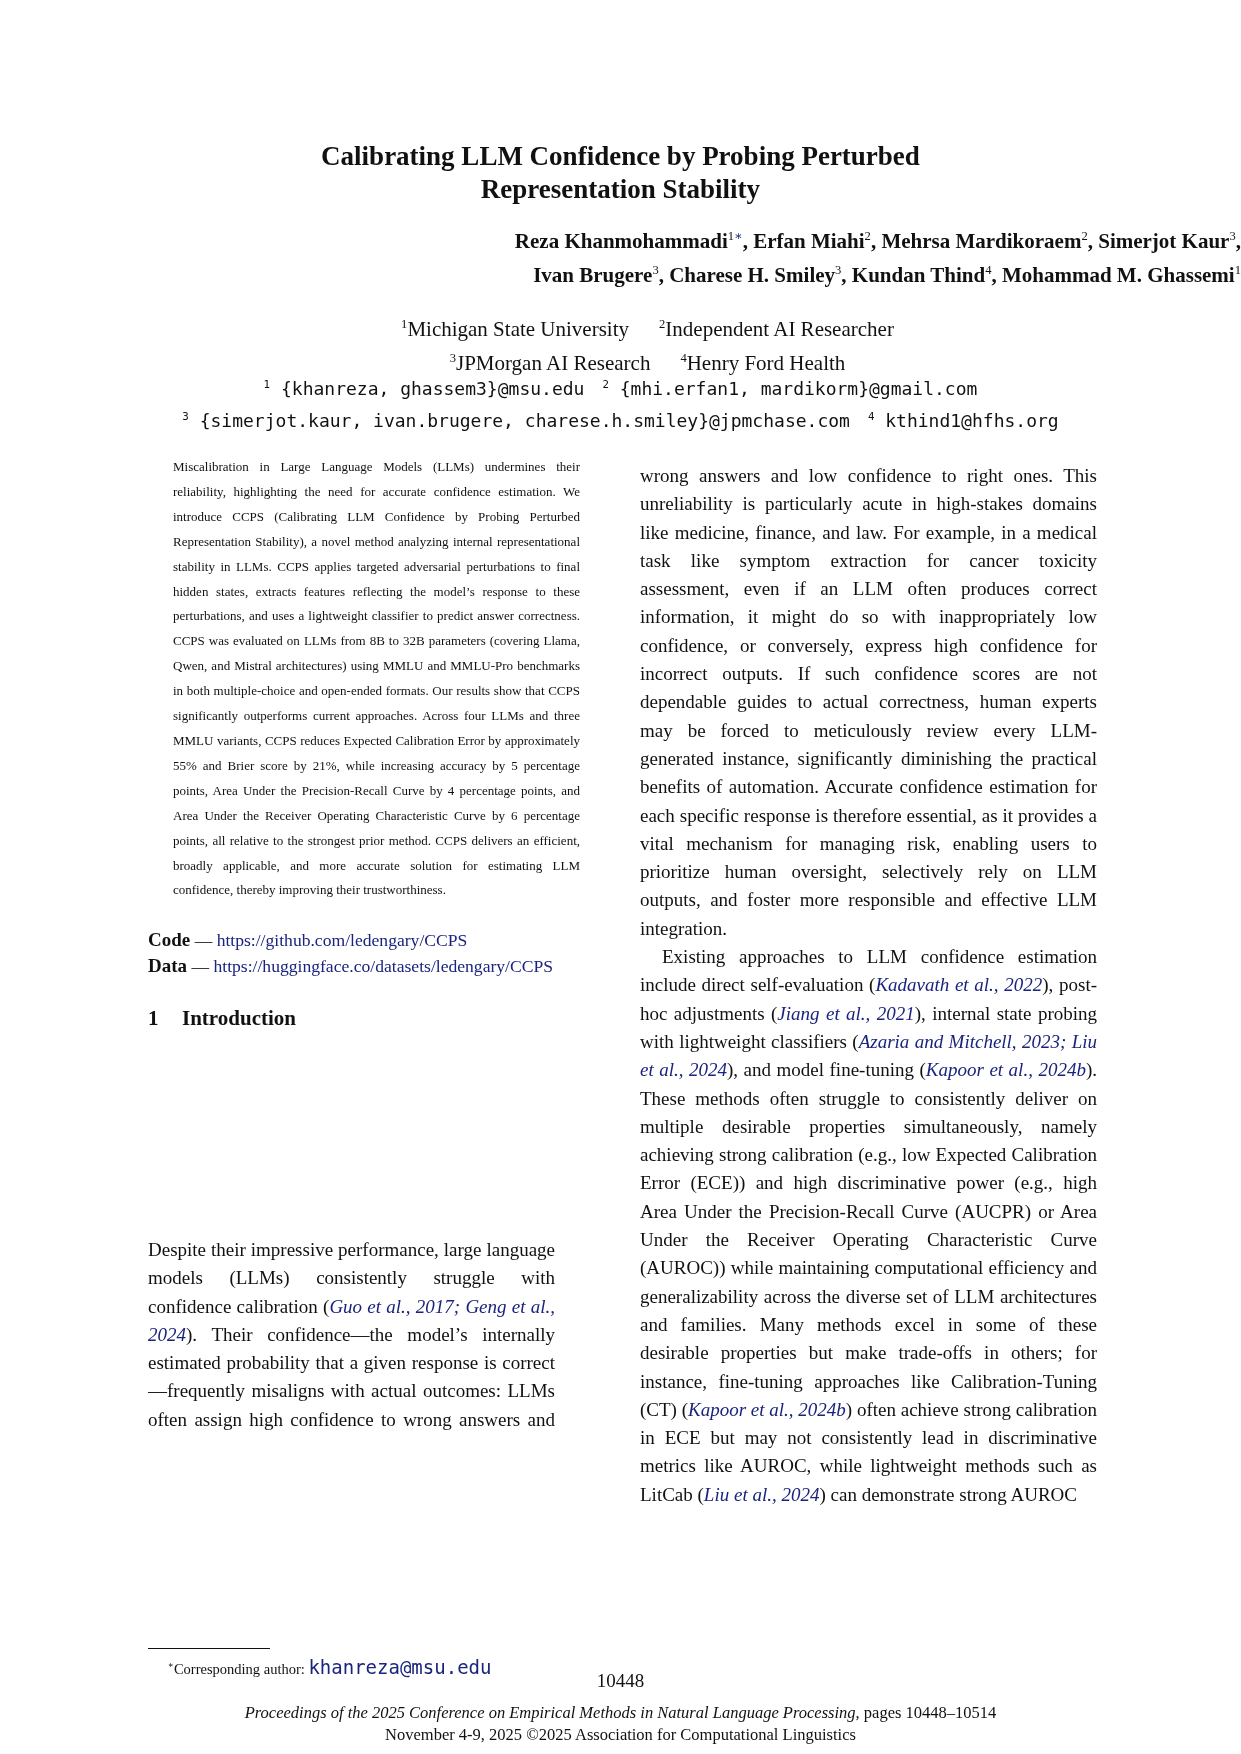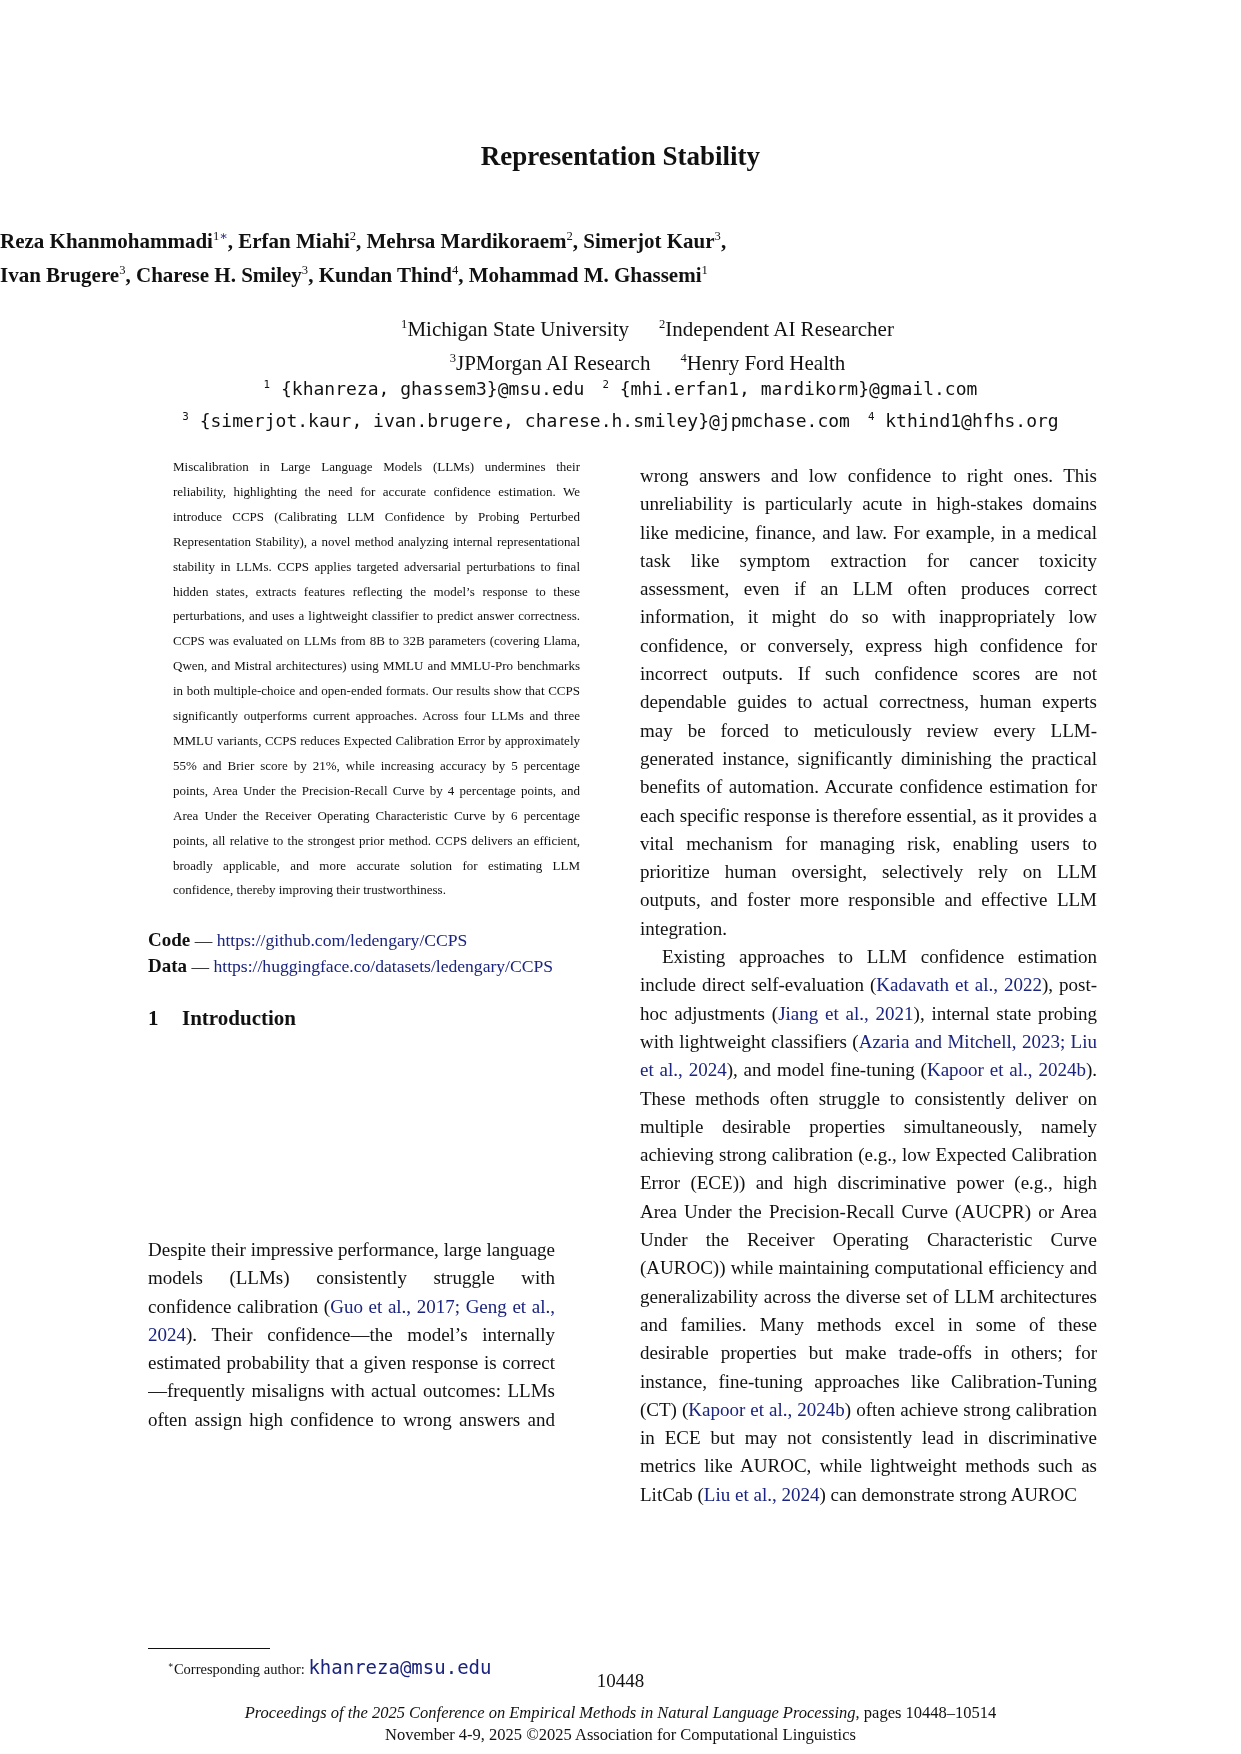--- a/index.html
+++ b/index.html
@@ -1,45 +1,46 @@
 <!DOCTYPE html>
 <html><head>
 <meta charset="utf-8">
 <style>
   html, body { margin: 0; padding: 0; background: #ffffff; }
   body { width: 1241px; height: 1754px; position: relative; font-family: "Liberation Serif", "DejaVu Serif", serif; color: #111; overflow: hidden; }
   .title { position: absolute; left: 0; width: 1241px; top: 140px; text-align: center; font-weight: bold; font-size: 27px; line-height: 33px; }
-  .authors { position: absolute; left: 0; width: 1241px; top: 222px; text-align: left; font-weight: bold; font-size: 21px; line-height: 29px; }
+  .authors { position: absolute; left: 0; width: 1241px; top: 222px; text-align: right; font-weight: bold; font-size: 21px; line-height: 29px; }
   .authors sup, .affil sup, .emails sup, .footnote sup { font-size: 60%; font-weight: normal; }
   .star { color: #1a237e; }
   .affil { position: absolute; left: 0; width: 1241px; top: 310px; text-align: center; font-size: 21px; line-height: 29px; padding-left: 27px; }
   .affil span.gap { display: inline-block; width: 30px; }
   .emails { position: absolute; left: 0; width: 1241px; top: 371px; text-align: center; font-family: "DejaVu Sans Mono", "Liberation Mono", monospace; font-size: 18px; line-height: 28px; }
   .emails span.gap { display: inline-block; width: 18px; }
   .col-left { position: absolute; left: 148px; width: 457px; top: 455px; }
   .abstract-title { text-align: center; font-weight: bold; font-size: 21px; margin: 0 0 16px 0; line-height: 26px; }
   .abstract-body { margin: 0 25px; font-size: 13px; line-height: 24.9px; text-align: justify; hyphens: auto; }
   .links { margin-top: 24px; font-size: 17.6px; line-height: 26px; }
   .links b { font-weight: bold; font-size: 19px; }
   a.lnk { color: #1a237e; text-decoration: none; }
   .section-head { font-weight: bold; font-size: 21px; margin: 26px 0 18px 0; line-height: 26px; }
   .section-head .num { display: inline-block; width: 34px; }
   .para { font-size: 19px; line-height: 28.3px; text-align: justify; hyphens: auto; margin: 0; }
   .para.indent { text-indent: 22px; }
-  .cite { color: #1a237e; }
+  .cite { color: #1a237e; font-style: italic; }
   .footnote-rule { position: absolute; left: 148px; top: 1648px; width: 122px; border-top: 1px solid #111; }
   .footnote { position: absolute; left: 168px; top: 1656px; font-size: 14.5px; line-height: 18px; }
   .footnote .mono { font-family: "DejaVu Sans Mono", "Liberation Mono", monospace; font-size: 19px; color: #1a237e; }
   .pagenum { position: absolute; left: 0; width: 1241px; top: 1670px; text-align: center; font-size: 19px; }
   .venue { position: absolute; left: 0; width: 1241px; top: 1702px; text-align: center; font-size: 16.5px; line-height: 22px; }
 </style>
 </head>
 <body>
 
 <div class="title">
+  <div>Calibrating LLM Confidence by Probing Perturbed</div>
   <div>Representation Stability</div>
 </div>
 
 <div class="authors" id="authors">
     <div><span>Reza Khanmohammadi</span><sup>1<span class="star">∗</span></sup>, <span>Erfan Miahi</span><sup>2</sup>, <span>Mehrsa Mardikoraem</span><sup>2</sup>, <span>Simerjot Kaur</span><sup>3</sup>,</div>
     <div><span>Ivan Brugere</span><sup>3</sup>, <span>Charese H. Smiley</span><sup>3</sup>, <span>Kundan Thind</span><sup>4</sup>, <span>Mohammad M. Ghassemi</span><sup>1</sup></div>
   </div>
 
 <div class="affil">
   <div>

